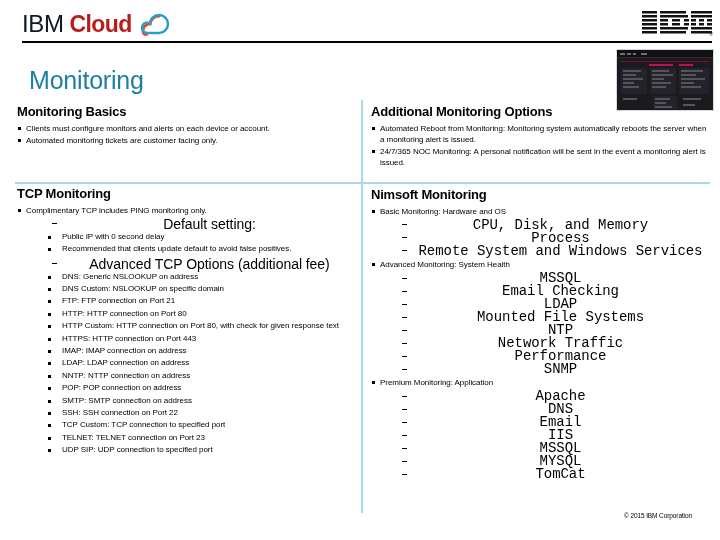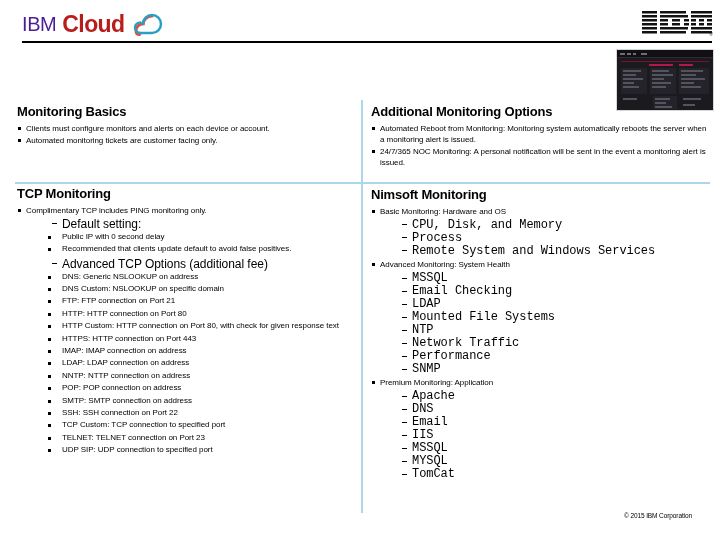--- a/index.html
+++ b/index.html
@@ -26,23 +26,23 @@
 
   .brand-logo {
     position: absolute;
     left: 22px;
     top: 9px;
     display: flex;
     align-items: center;
     height: 30px;
   }
   .brand-ibm {
-    font-size: 20px;
+    font-size: 24px;
     letter-spacing: -0.4px;
-    color: #4c1d95;
+    color: #0f172a;
     font-weight: 400;
     line-height: 1;
   }
   .brand-cloud {
     font-size: 23px;
     letter-spacing: -0.6px;
     color: #b91c1c;
     font-weight: bold;
     line-height: 1;
     margin-left: 6px;
@@ -190,24 +190,25 @@
     background: #000;
   }
 
   ul.lvl2 {
     list-style: none;
     margin: 2px 0 0 0;
     padding: 0;
   }
   ul.lvl2 > li {
     position: relative;
-    font-size: 12px;
+    font-size: 14px;
     line-height: 13px;
     padding-left: 36px;
     letter-spacing: -0.05px;
+    text-align: center;
   }
   ul.lvl2 > li > .bullet-dash {
     position: absolute;
     left: 26px;
     top: 5.5px;
     width: 5px;
     height: 1px;
     background: #000;
   }
 
@@ -292,20 +293,21 @@
         <rect x="130" y="24" width="10" height="5"></rect>
         <rect x="98" y="32" width="42" height="5"></rect>
         <rect x="98" y="40" width="42" height="5"></rect>
       </g>
     </svg>
     <span class="ibm-reg">®</span>
   </div>
 
   <div class="header-rule"></div>
 
+  <h1 class="page-title">Monitoring</h1>
 
   <div class="thumb">
     <span class="tbar">
       <i style="left:3px;width:5px"></i>
         <i style="left:10px;width:4px"></i>
         <i style="left:16px;width:3px"></i>
       <i style="left:24px;width:6px"></i>
     </span>
     <span class="accent" style="left:4px;  top:11px; width:88px; height:1px; background:#7a1030"></span>
     <span class="accent" style="left:32px; top:14px; width:24px"></span>

